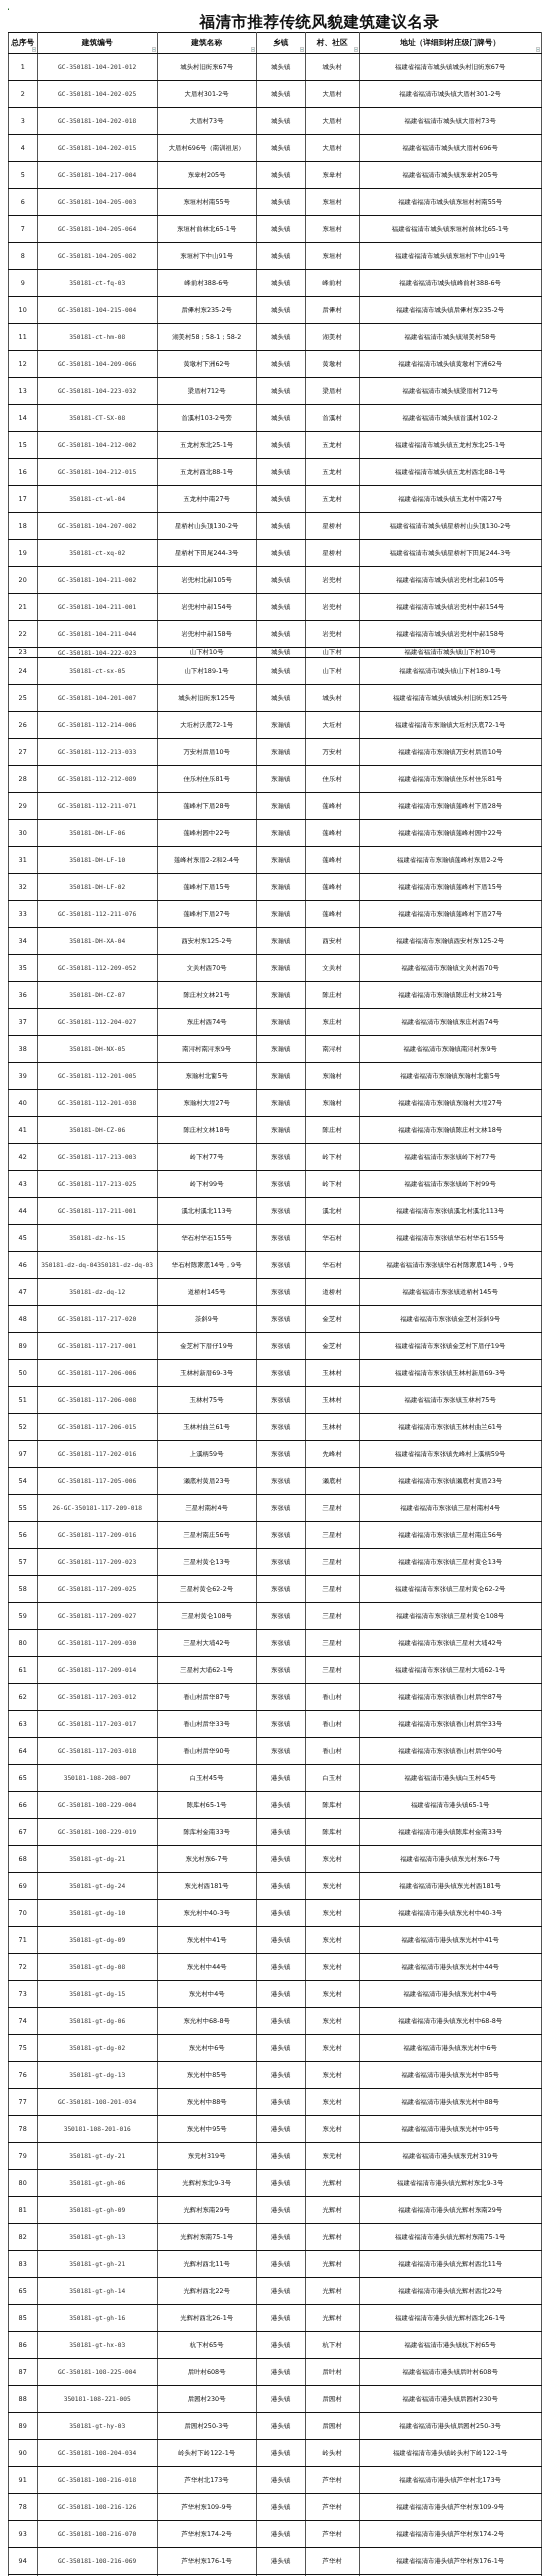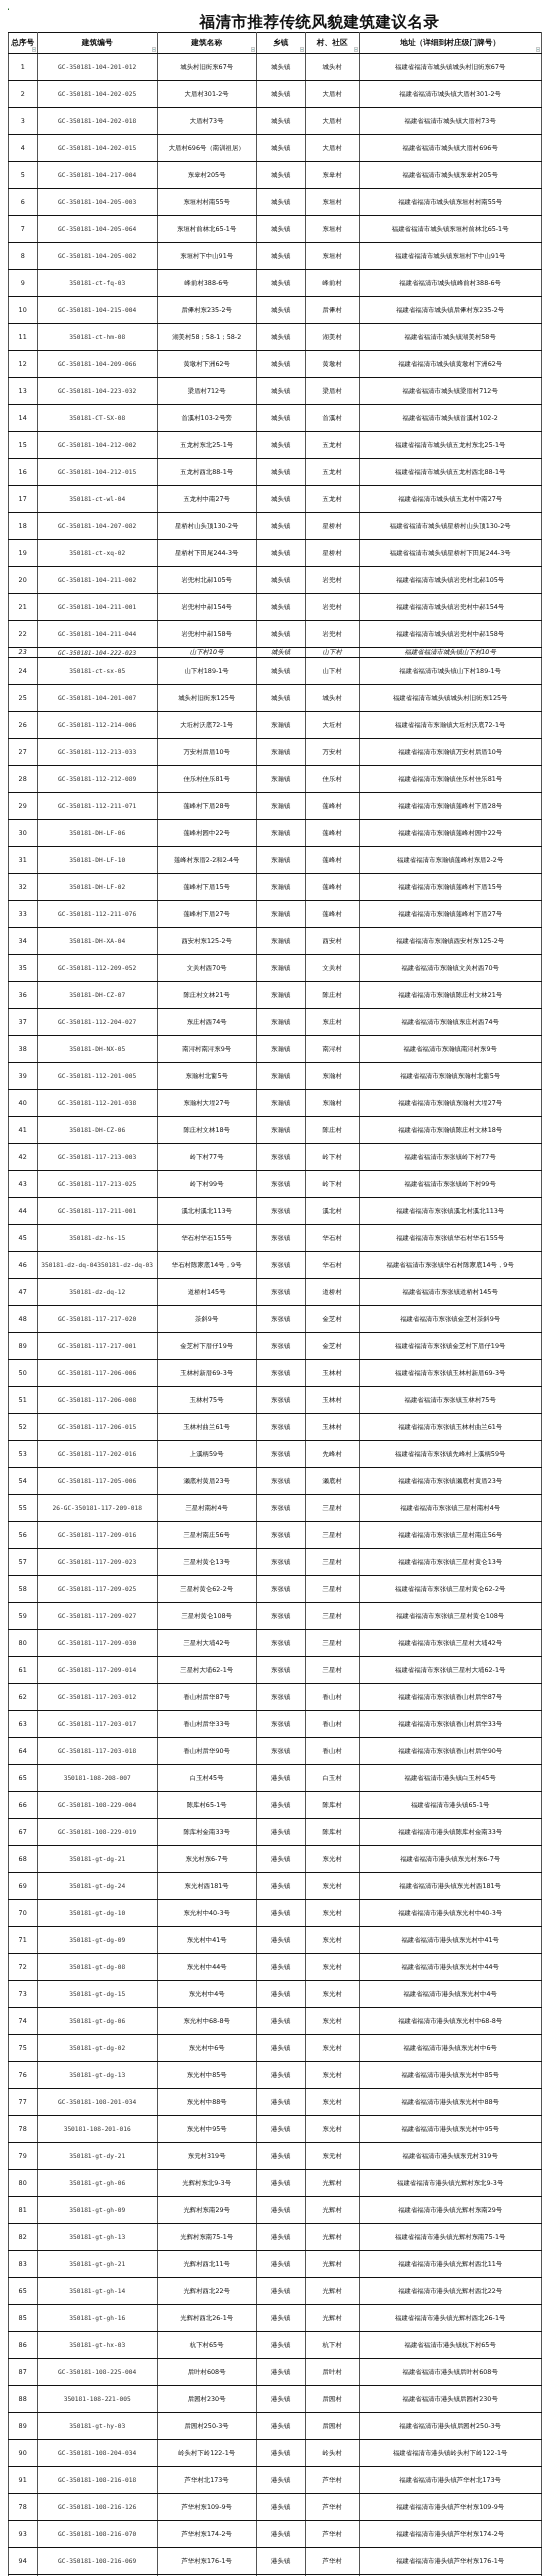--- a/index.html
+++ b/index.html
@@ -9,21 +9,21 @@
          border-left: 1.5px solid #2e6b2e; border-top: 1.5px solid transparent; border-bottom: 1px solid #2e6b2e; }
   .title { position: absolute; left: 12px; width: 548px; top: 12.4px; text-align: center;
          font-family: "DejaVu Serif", "Liberation Serif", serif; font-size: 15.5px; font-weight: bold;
          letter-spacing: 0.5px; padding-left: 67px; box-sizing: border-box; }
   table { position: absolute; left: 7.7px; top: 32px; width: 534px; border-collapse: collapse; table-layout: fixed; }
   th, td { border-left: 0.5px solid #555; border-right: 0.5px solid #555; border-top: 0.8px solid #111; border-bottom: 0.8px solid #111;
          text-align: center; vertical-align: middle; padding: 0 1px; overflow: hidden; }
   th { height: 20px; font-size: 7.7px; font-weight: bold; position: relative; font-family: "DejaVu Sans", sans-serif; }
   td { height: 26px; font-size: 6.4px; line-height: 8.2px; }
   td.code { font-family: "DejaVu Sans Mono", "Liberation Mono", monospace; font-size: 6.2px; color: #333; }
-  tr.short td { height: 8.8px; line-height: 7.2px; font-style: italic; }
+  tr.short td { height: 8.8px; line-height: 7.2px; }
   .filter { position: absolute; right: 0.5px; bottom: 1px; width: 4.6px; height: 4.6px; border: 0.5px solid #c9c9c9;
          background: #f6f6f6; box-sizing: border-box; }
   .filter::after { content: ""; position: absolute; left: 0.5px; top: 1px; border-left: 1.5px solid transparent;
          border-right: 1.5px solid transparent; border-top: 1.5px solid #3a8f8a; }
 </style>
 </head>
 <body>
 
 <div class="corner-mark"></div>
 <div class="title">福清市推荐传统风貌建筑建议名录</div>
@@ -458,21 +458,21 @@
       </tr>
       <tr>
         <td>52</td>
         <td class="code">GC-350181-117-206-015</td>
         <td>玉林村曲兰61号</td>
         <td>东张镇</td>
         <td>玉林村</td>
         <td>福建省福清市东张镇玉林村曲兰61号</td>
       </tr>
       <tr>
-        <td>53</td>
+        <td>97</td>
         <td class="code">GC-350181-117-202-016</td>
         <td>上溪柄59号</td>
         <td>东张镇</td>
         <td>先峰村</td>
         <td>福建省福清市东张镇先峰村上溪柄59号</td>
       </tr>
       <tr>
         <td>54</td>
         <td class="code">GC-350181-117-205-006</td>
         <td>濑底村黄厝23号</td>

